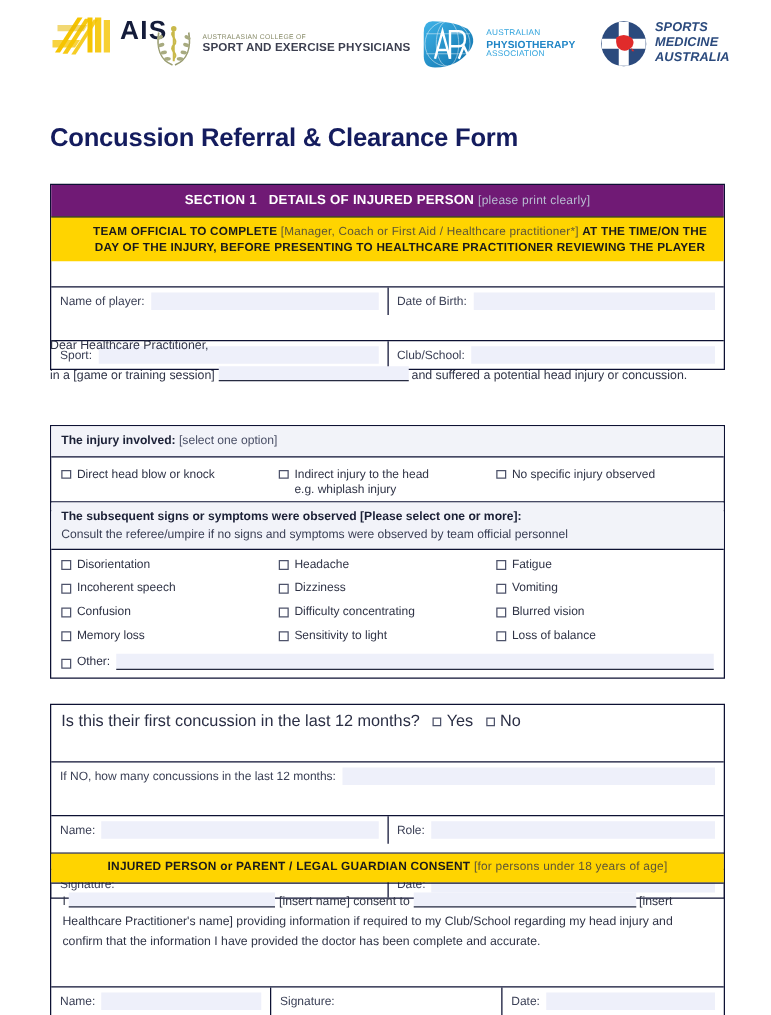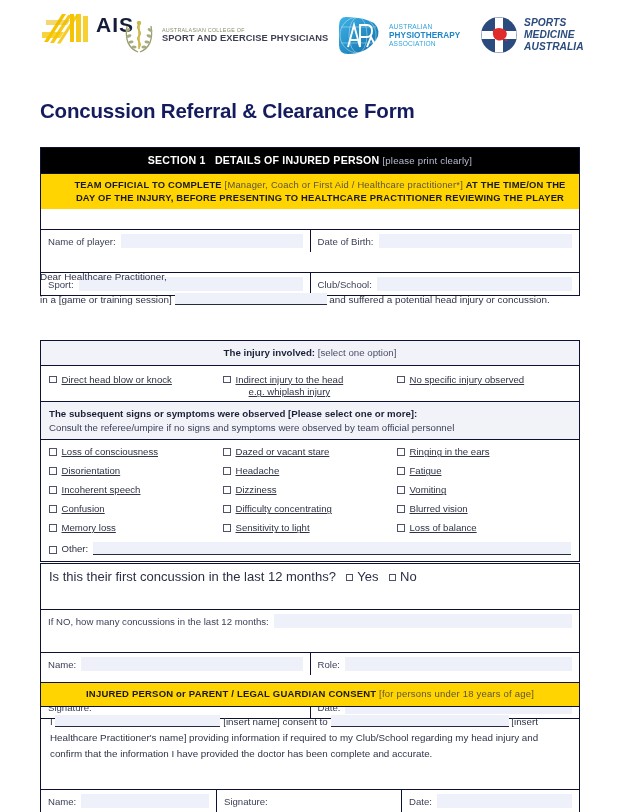--- a/index.html
+++ b/index.html
@@ -56,21 +56,21 @@
 
   
   .doc-title {
     position: absolute; left: 40px; top: 99px;
     font-size: 20.5px; font-weight: bold;
     letter-spacing: -0.2px;
     color: #141c5e;
   }
 
   
-  .navy { background: #000000; color: #ffffff; }
+  .navy { background: #701a75; color: #ffffff; }
   .gold { background: #ffd400; color: #1a1a1a; }
 
   .box {
     position: absolute;
     border: 1.4px solid #0d1133;
   }
   .bar-title {
     text-align: center;
     font-size: 10.6px; font-weight: bold;
     letter-spacing: .2px;
@@ -107,21 +107,20 @@
   .sec-hdr .sub { color: #3a3f55; }
   .sec-hdr .paren { font-weight: normal; color: #4a4f66; }
 
   .opts { padding: 5px 8px 6px 8px; }
   .opt-row { display: flex; }
   .opt {
     flex: 1; display: flex; align-items: flex-start; gap: 5px;
     font-size: 9.6px; color: #2f3346;
     padding: 3.2px 0;
     line-height: 1.32;
-    text-decoration: underline;
   }
   .cb {
     width: 7.5px; height: 7.5px; flex: 0 0 7.5px;
     border: 1.1px solid #4e536b;
     background: #fff; margin-top: 2px;
   }
   .opt-col-w { width: 33.33%; }
 
   .other-row {
     display: flex; align-items: center; gap: 5px;
@@ -293,21 +292,21 @@
 
   <div class="letter">
     <div class="ln" style="margin-bottom:11px;">Dear Healthcare Practitioner,</div>
     <div class="ln">
       <span>in a [game or training session]</span>
       <span class="blank" style="width:152px;"></span>
       <span>and suffered a potential head injury or concussion.</span>
     </div>
   </div>
 
-  <div class="box" style="left:40px; top:340px; width:540px;text-align:center;">
+  <div class="box" style="left:40px; top:340px; width:540px;">
     <div class="sec-hdr">
       <b>The injury involved:</b><span class="paren"> [select one option]</span>
     </div>
     <div class="opts">
       <div class="opt-row">
         <div class="opt opt-col-w">
           <span class="cb"></span>
           <span>Direct head blow or knock</span>
         </div>
         <div class="opt opt-col-w">
@@ -325,34 +324,20 @@
     </div>
   </div>
 
   <div class="box" style="left:40px; top:401px; width:540px;">
     <div class="sec-hdr">
       <b>The subsequent signs or symptoms were observed [Please select one or more]:</b><br>
       <span class="sub">Consult the referee/umpire if no signs and symptoms were observed by team official personnel</span>
     </div>
     <div class="opts" style="padding:3px 8px 5px 8px;">
 
-      <div class="opt-row">
-        <div class="opt opt-col-w">
-          <span class="cb"></span>
-          <span>Loss of consciousness</span>
-        </div>
-        <div class="opt opt-col-w">
-          <span class="cb"></span>
-          <span>Dazed or vacant stare</span>
-        </div>
-        <div class="opt opt-col-w">
-          <span class="cb"></span>
-          <span>Ringing in the ears</span>
-        </div>
-      </div>
 
       <div class="opt-row">
         <div class="opt opt-col-w">
           <span class="cb"></span>
           <span>Disorientation</span>
         </div>
         <div class="opt opt-col-w">
           <span class="cb"></span>
           <span>Headache</span>
         </div>

